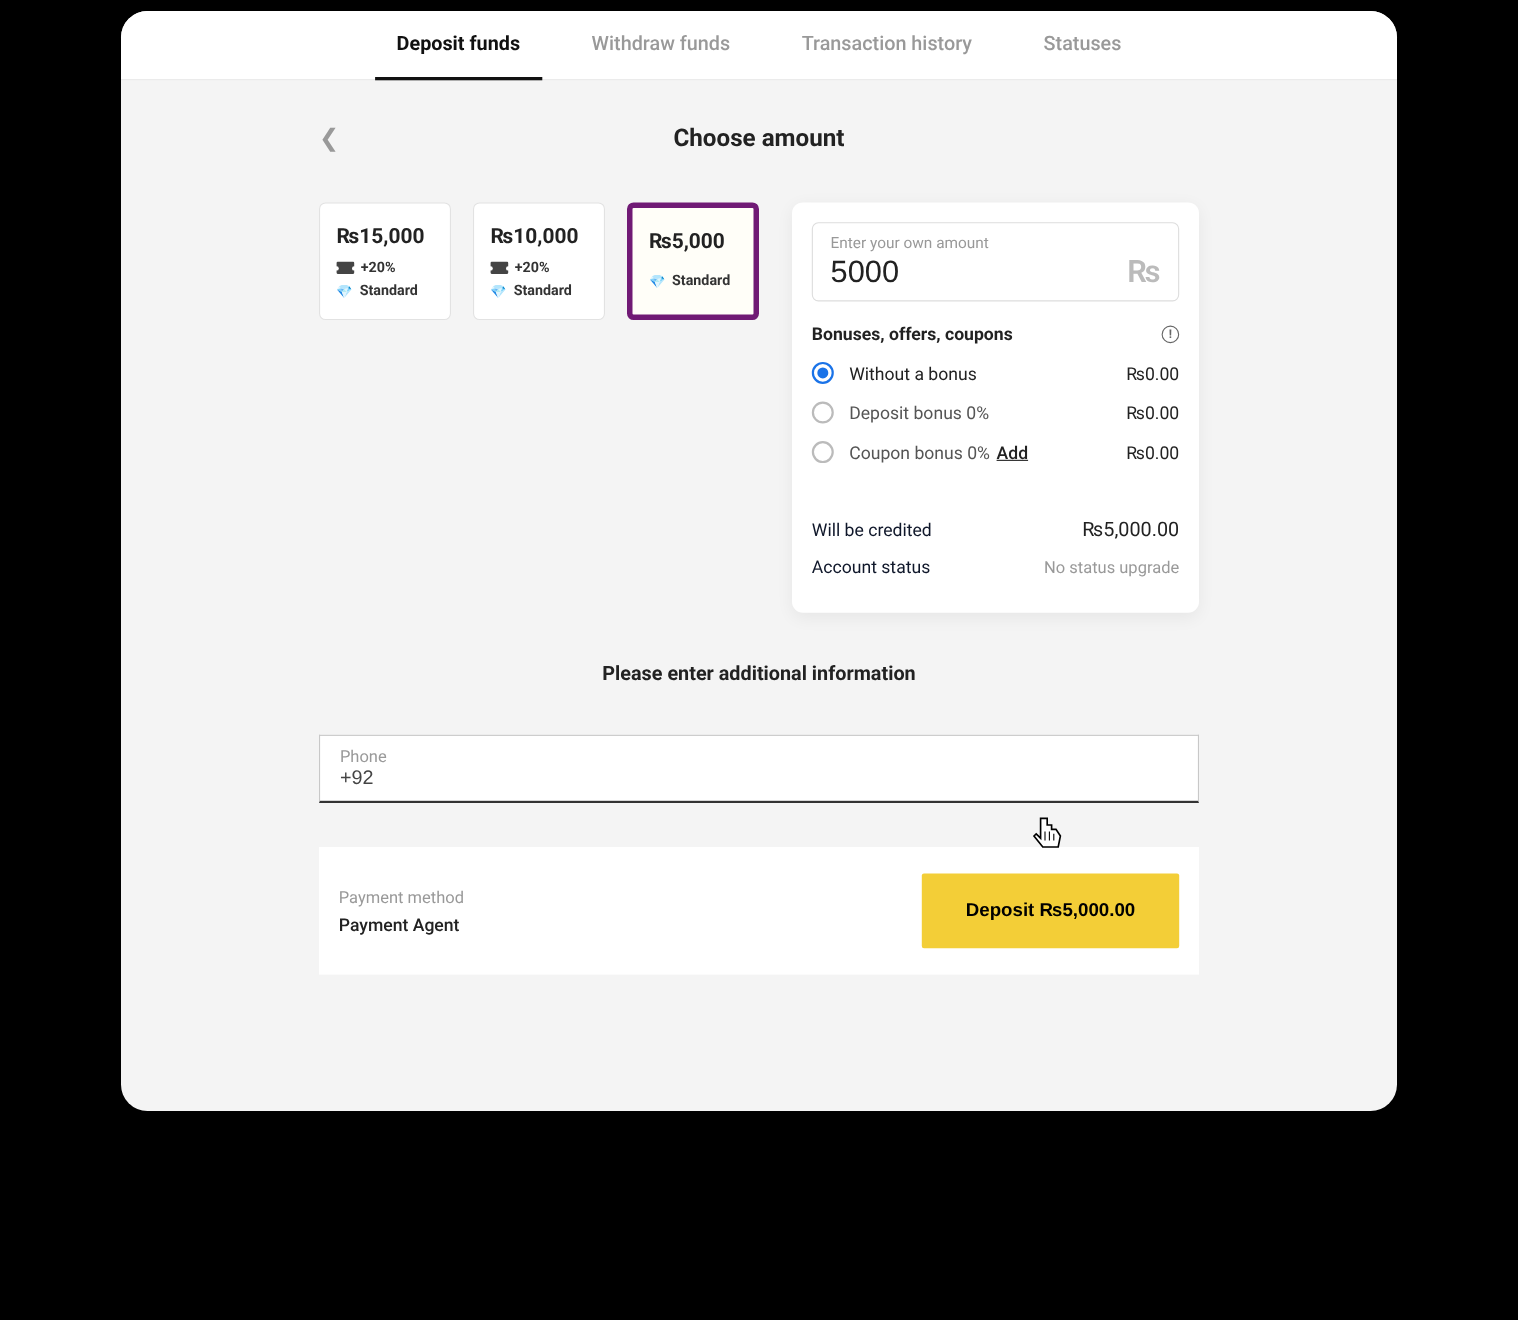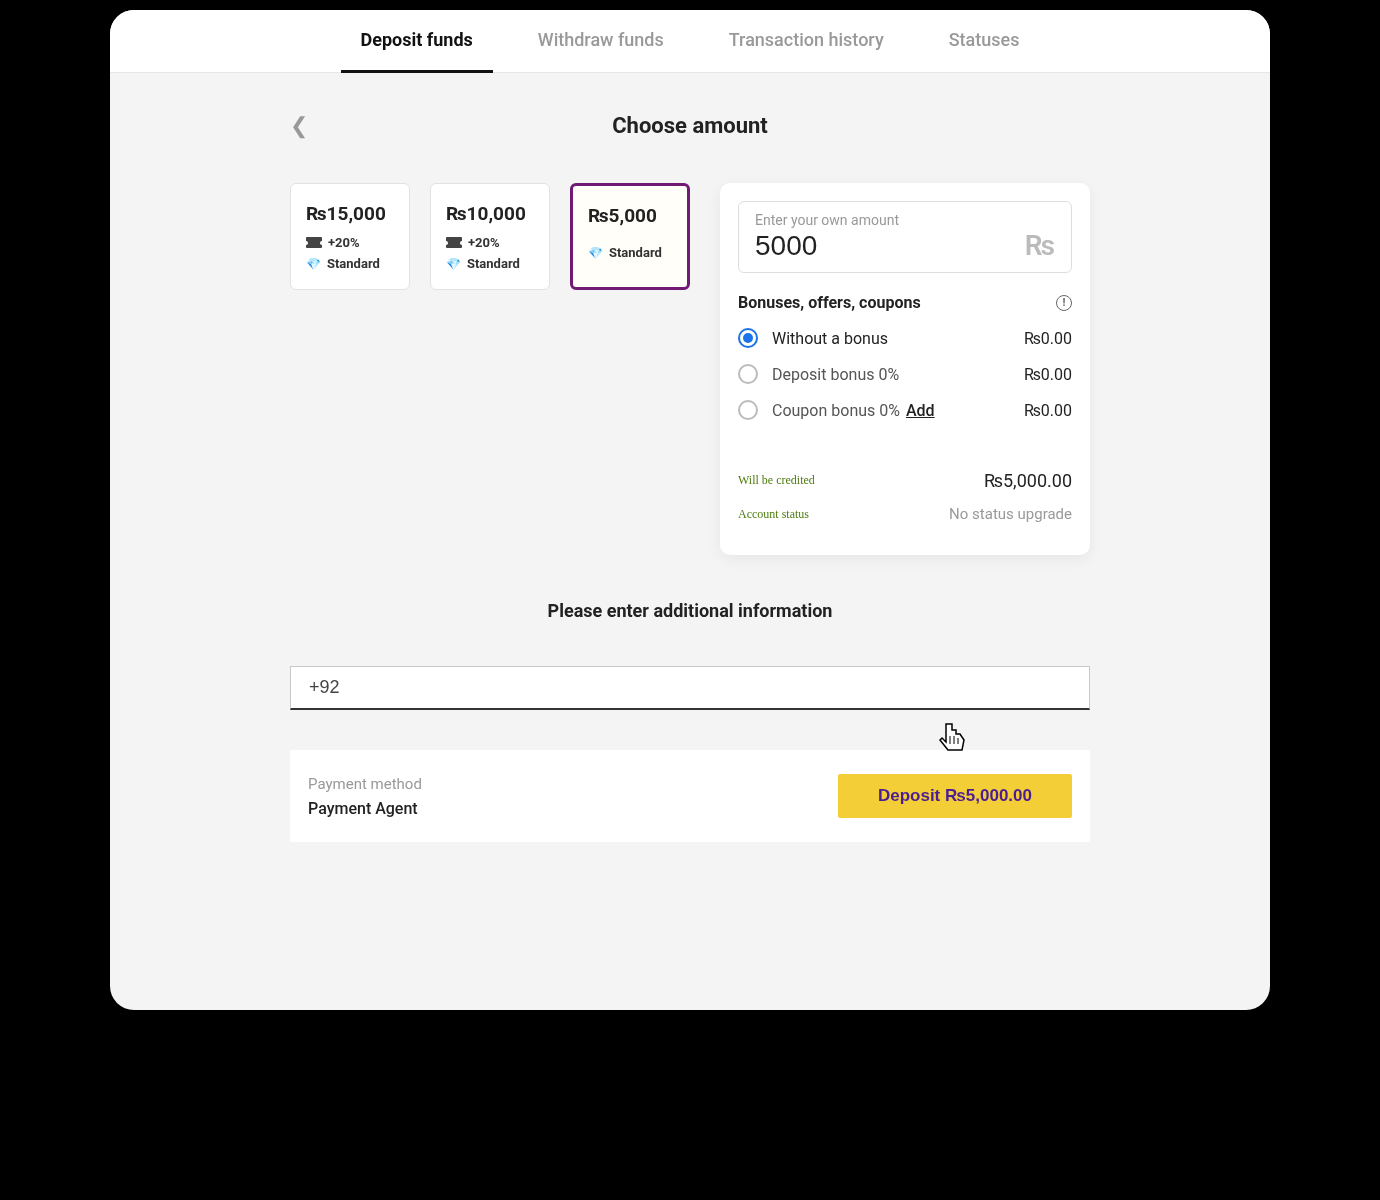--- a/index.html
+++ b/index.html
@@ -85,21 +85,21 @@
     align-content: start;
   }
   .amount-card {
     background: #fff;
     border: 1px solid #e2e2e2;
     border-radius: 6px;
     padding: 18px 15px;
     cursor: pointer;
   }
   .amount-card.selected {
-    border: 3px solid #701a75;
+    border: 5px solid #701a75;
     background: #fffef8;
   }
   .amount-value {
     font-size: 19px;
     font-weight: 700;
     color: #222;
     margin-bottom: 10px;
   }
   .bonus-row {
     display: flex;
@@ -253,23 +253,22 @@
     color: #222;
   }
   .summary-row {
     display: flex;
     justify-content: space-between;
     align-items: center;
     margin-top: 50px;
     margin-bottom: 14px;
   }
   .summary-label {
-    font-size: 12px;
-    color: #4d7c0f;
-    font-family: Liberation Serif, serif;
+    font-size: 16px;
+    color: #0f172a;
   }
   .summary-value {
     font-size: 18px;
     font-weight: 400;
     color: #222;
   }
   .summary-value.muted {
     font-size: 15px;
     font-weight: 400;
     color: #999;
@@ -317,24 +316,24 @@
   }
   .pm-value {
     font-size: 16px;
     color: #222;
     font-weight: 500;
   }
   .deposit-btn {
     background: #f0c419;
     background: #f3ce37;
     border: none;
-    padding: 12px 40px;
+    padding: 24px 40px;
     font-size: 17px;
     font-weight: 700;
-    color: #4c1d95;
+    color: #000000;
     cursor: pointer;
     border-radius: 2px;
   }
   .cursor-pointer {
     position: absolute;
     top: -30px;
     right: 120px;
     font-size: 30px;
     pointer-events: none;
   }
@@ -445,20 +444,21 @@
           <span class="summary-value muted">No status upgrade</span>
         </div>
 
       </div>
 
     </div>
 
     <div class="section-title">Please enter additional information</div>
 
     <div class="phone-box">
+      <div class="phone-label">Phone</div>
       <input class="phone-value" value="+92 " style="">
     </div>
 
     <div class="payment-box">
       <div class="payment-left">
         <div class="pm-label">Payment method</div>
         <div class="pm-value">Payment Agent</div>
       </div>
       <button class="deposit-btn">Deposit ₨5,000.00</button>
       <span class="cursor-pointer">

